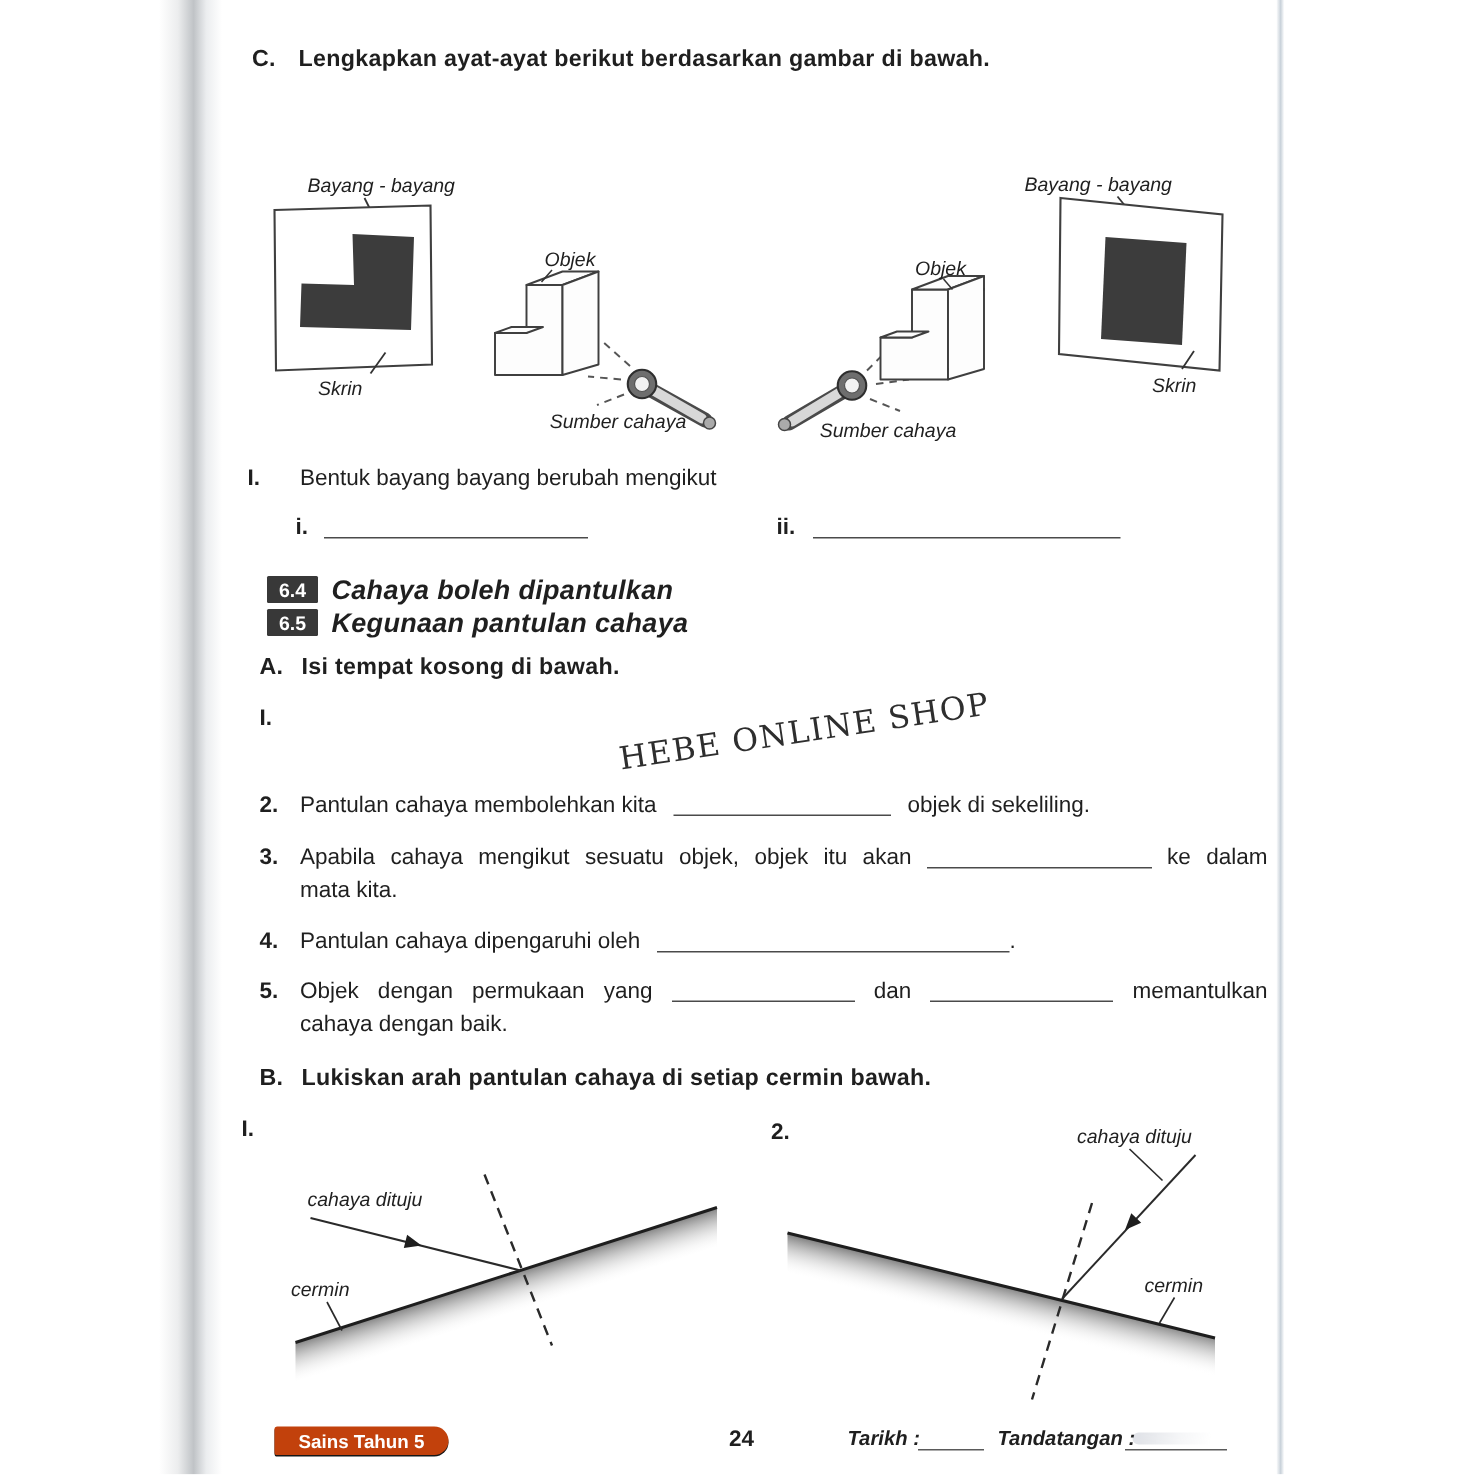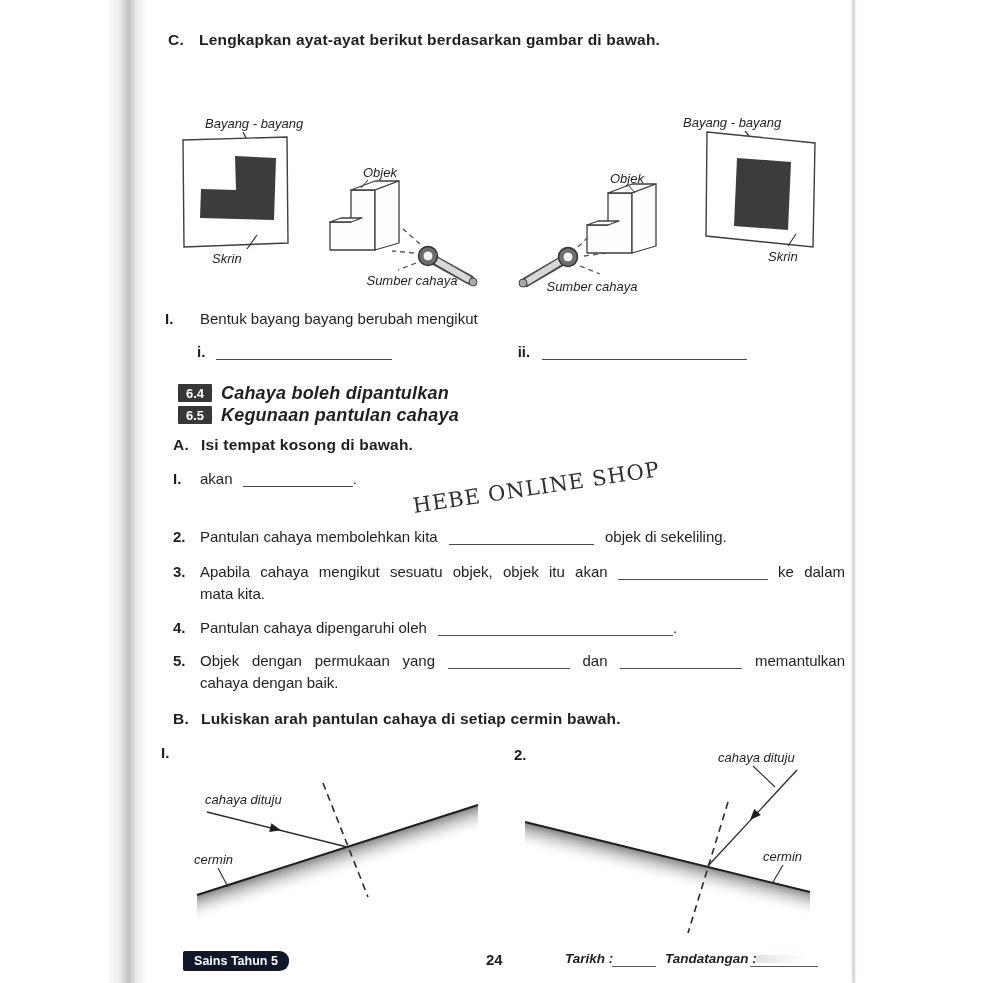--- a/index.html
+++ b/index.html
@@ -23,21 +23,21 @@
   .qbody{flex:1;}
   .unitrow{position:absolute;left:178px;display:flex;align-items:center;height:20px;}
   .unitbadge{background:#383838;color:#fff;font-weight:bold;font-size:13px;
       width:34px;height:18px;display:flex;align-items:center;justify-content:center;flex:none;border-radius:1px;}
   .unittitle{font-size:18px;font-weight:bold;font-style:italic;margin-left:9px;letter-spacing:0.2px;}
   .wm{position:absolute;left:413px;top:494px;width:250px;font-family:"DejaVu Serif","Liberation Serif",serif;
       font-size:21px;letter-spacing:1px;color:#2e2e2e;transform:rotate(-8.5deg);transform-origin:left center;white-space:nowrap;}
   .fignum{position:absolute;font-size:15px;font-weight:bold;}
   svg{position:absolute;overflow:visible;}
   svg text{font-family:"Liberation Sans","DejaVu Sans",sans-serif;font-style:italic;font-size:13px;fill:#1f1f1f;}
-  .footbadge{position:absolute;left:183px;top:951px;width:106px;height:19px;background:#0f172a;
+  .footbadge{position:absolute;left:183px;top:951px;width:116px;height:19px;background:#c2410c;
       border-radius:2px 10px 10px 2px;color:#fff;font-size:12.5px;font-weight:bold;
       display:flex;align-items:center;justify-content:center;box-shadow:0 1px 0 #161616;}
   .ftlabel{position:absolute;font-size:13.5px;font-weight:bold;font-style:italic;}
   .ftblank{position:absolute;border-bottom:1.5px solid #5a5a5a;height:1px;}
   .smudge{position:absolute;left:755px;top:955px;width:58px;height:8px;opacity:.5;border-radius:4px;
       background:linear-gradient(100deg,rgba(130,140,160,.45) 10%,rgba(130,140,160,.15) 55%,rgba(130,140,160,0) 90%);
       filter:blur(.4px);}
 </style>
 </head>
 <body>
@@ -139,24 +139,20 @@
   </div>
 
   <div class="abs row h" style="left:173px;top:436px;width:672px;">
     <span class="lbl" style="width:28px;">A.</span>
     <span>Isi tempat kosong di bawah.</span>
   </div>
 
   <div class="q" style="top:468px;">
     <span class="qnum">I.</span>
     <div class="qbody">
-      <div>
-        <span>akan</span>
-        <span class="blank" style="width:110px;margin-left:6px;"></span><span>.</span>
-      </div>
     </div>
   </div>
 
   <div class="q" style="top:526px;">
     <span class="qnum">2.</span>
     <div class="qbody">
       <span>Pantulan cahaya membolehkan kita</span>
       <span class="blank" style="width:145px;margin:0 7px;"></span>
       <span>objek di sekeliling.</span>
     </div>

